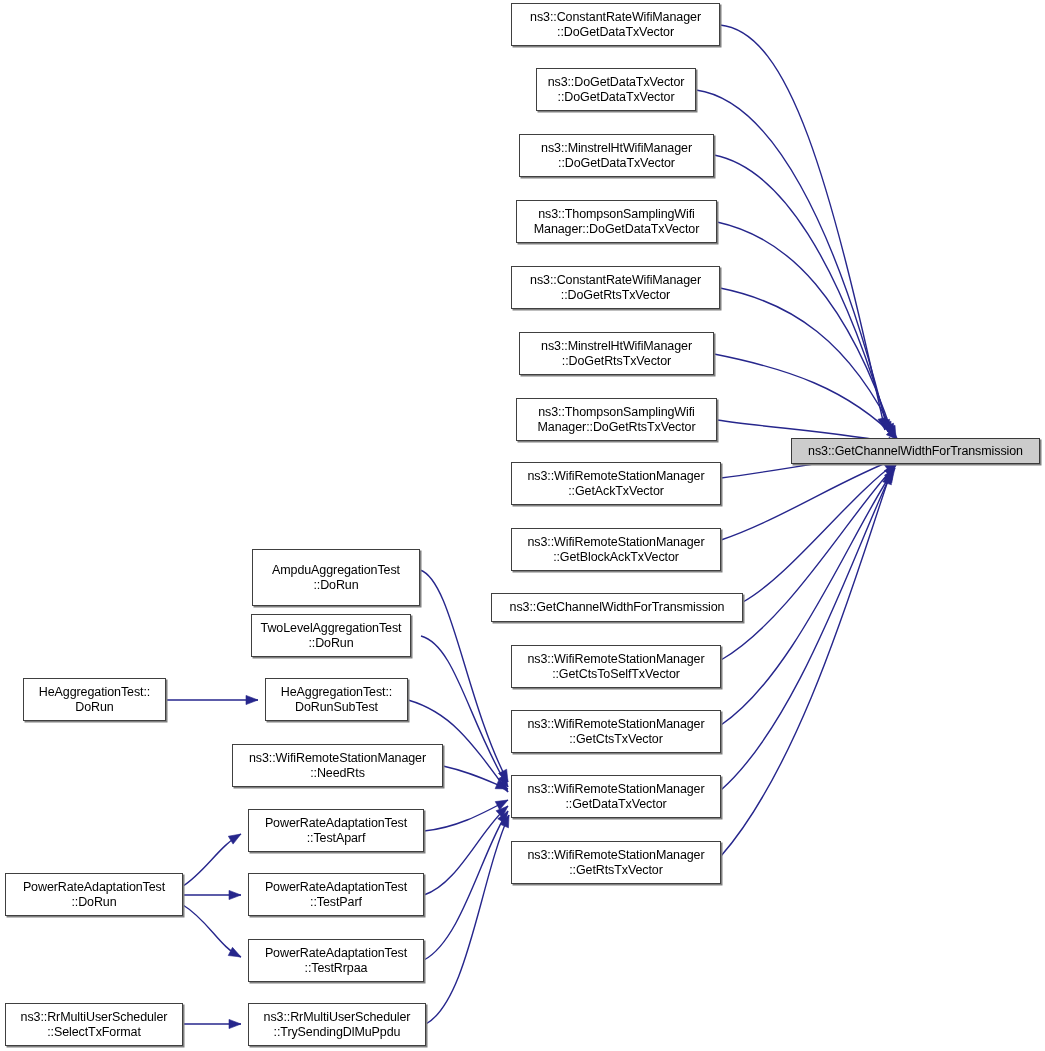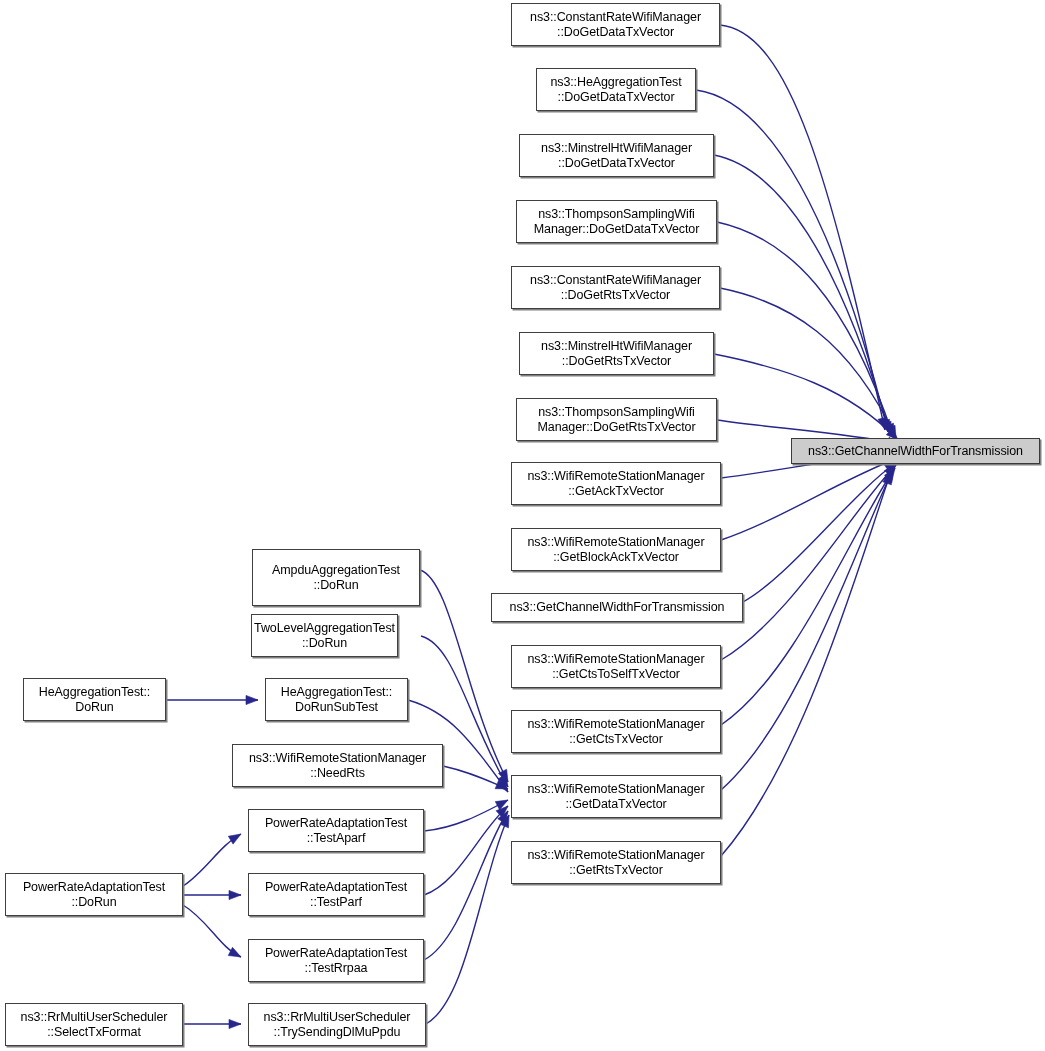--- a/index.html
+++ b/index.html
@@ -113,21 +113,21 @@
         <polygon class="edge-head" points="241,895 229,899.6 229,890.4"></polygon>
         <path class="edge-path" d="M183,905 C208,920 220,948 241,957"></path>
         <polygon class="edge-head" points="241,957 228.233435586688,955.5252684716343 232.49046735408288,947.3694312655964"></polygon>
         <path class="edge-path" d="M183,1024 L241,1024"></path>
         <polygon class="edge-head" points="241,1024 229,1028.6 229,1019.4"></polygon>
       </g>
   </svg>
   <div id="nodes-layer">
       <div class="node-box" style="left: 511px; top: 3px; width: 209px; height: 43px;">ns3::ConstantRateWifiManager
 ::DoGetDataTxVector</div>
-      <div class="node-box" style="left: 536px; top: 68px; width: 160px; height: 43px;">ns3::HeAggregationTest
+      <div class="node-box" style="left: 536px; top: 68px; width: 160px; height: 43px;">ns3::DoGetDataTxVector
 ::DoGetDataTxVector</div>
       <div class="node-box" style="left: 519px; top: 134px; width: 195px; height: 43px;">ns3::MinstrelHtWifiManager
 ::DoGetDataTxVector</div>
       <div class="node-box" style="left: 516px; top: 200px; width: 201px; height: 43px;">ns3::ThompsonSamplingWifi
 Manager::DoGetDataTxVector</div>
       <div class="node-box" style="left: 511px; top: 266px; width: 209px; height: 43px;">ns3::ConstantRateWifiManager
 ::DoGetRtsTxVector</div>
       <div class="node-box" style="left: 519px; top: 332px; width: 195px; height: 43px;">ns3::MinstrelHtWifiManager
 ::DoGetRtsTxVector</div>
       <div class="node-box" style="left: 516px; top: 398px; width: 201px; height: 43px;">ns3::ThompsonSamplingWifi
@@ -141,21 +141,21 @@
 ::GetCtsToSelfTxVector</div>
       <div class="node-box" style="left: 511px; top: 710px; width: 210px; height: 43px;">ns3::WifiRemoteStationManager
 ::GetCtsTxVector</div>
       <div class="node-box" style="left: 511px; top: 775px; width: 210px; height: 43px;">ns3::WifiRemoteStationManager
 ::GetDataTxVector</div>
       <div class="node-box" style="left: 511px; top: 841px; width: 210px; height: 43px;">ns3::WifiRemoteStationManager
 ::GetRtsTxVector</div>
       <div class="node-box highlight" style="left: 791px; top: 438px; width: 249px; height: 26px;">ns3::GetChannelWidthForTransmission</div>
       <div class="node-box" style="left: 252px; top: 549px; width: 168px; height: 57px;">AmpduAggregationTest
 ::DoRun</div>
-      <div class="node-box" style="left: 251px; top: 614px; width: 147px; height: 43px;">TwoLevelAggregationTest
+      <div class="node-box" style="left: 251px; top: 614px; width: 160px; height: 43px;">TwoLevelAggregationTest
 ::DoRun</div>
       <div class="node-box" style="left: 265px; top: 678px; width: 143px; height: 43px;">HeAggregationTest::
 DoRunSubTest</div>
       <div class="node-box" style="left: 232px; top: 744px; width: 211px; height: 43px;">ns3::WifiRemoteStationManager
 ::NeedRts</div>
       <div class="node-box" style="left: 248px; top: 809px; width: 176px; height: 43px;">PowerRateAdaptationTest
 ::TestAparf</div>
       <div class="node-box" style="left: 248px; top: 873px; width: 176px; height: 43px;">PowerRateAdaptationTest
 ::TestParf</div>
       <div class="node-box" style="left: 248px; top: 939px; width: 176px; height: 43px;">PowerRateAdaptationTest

